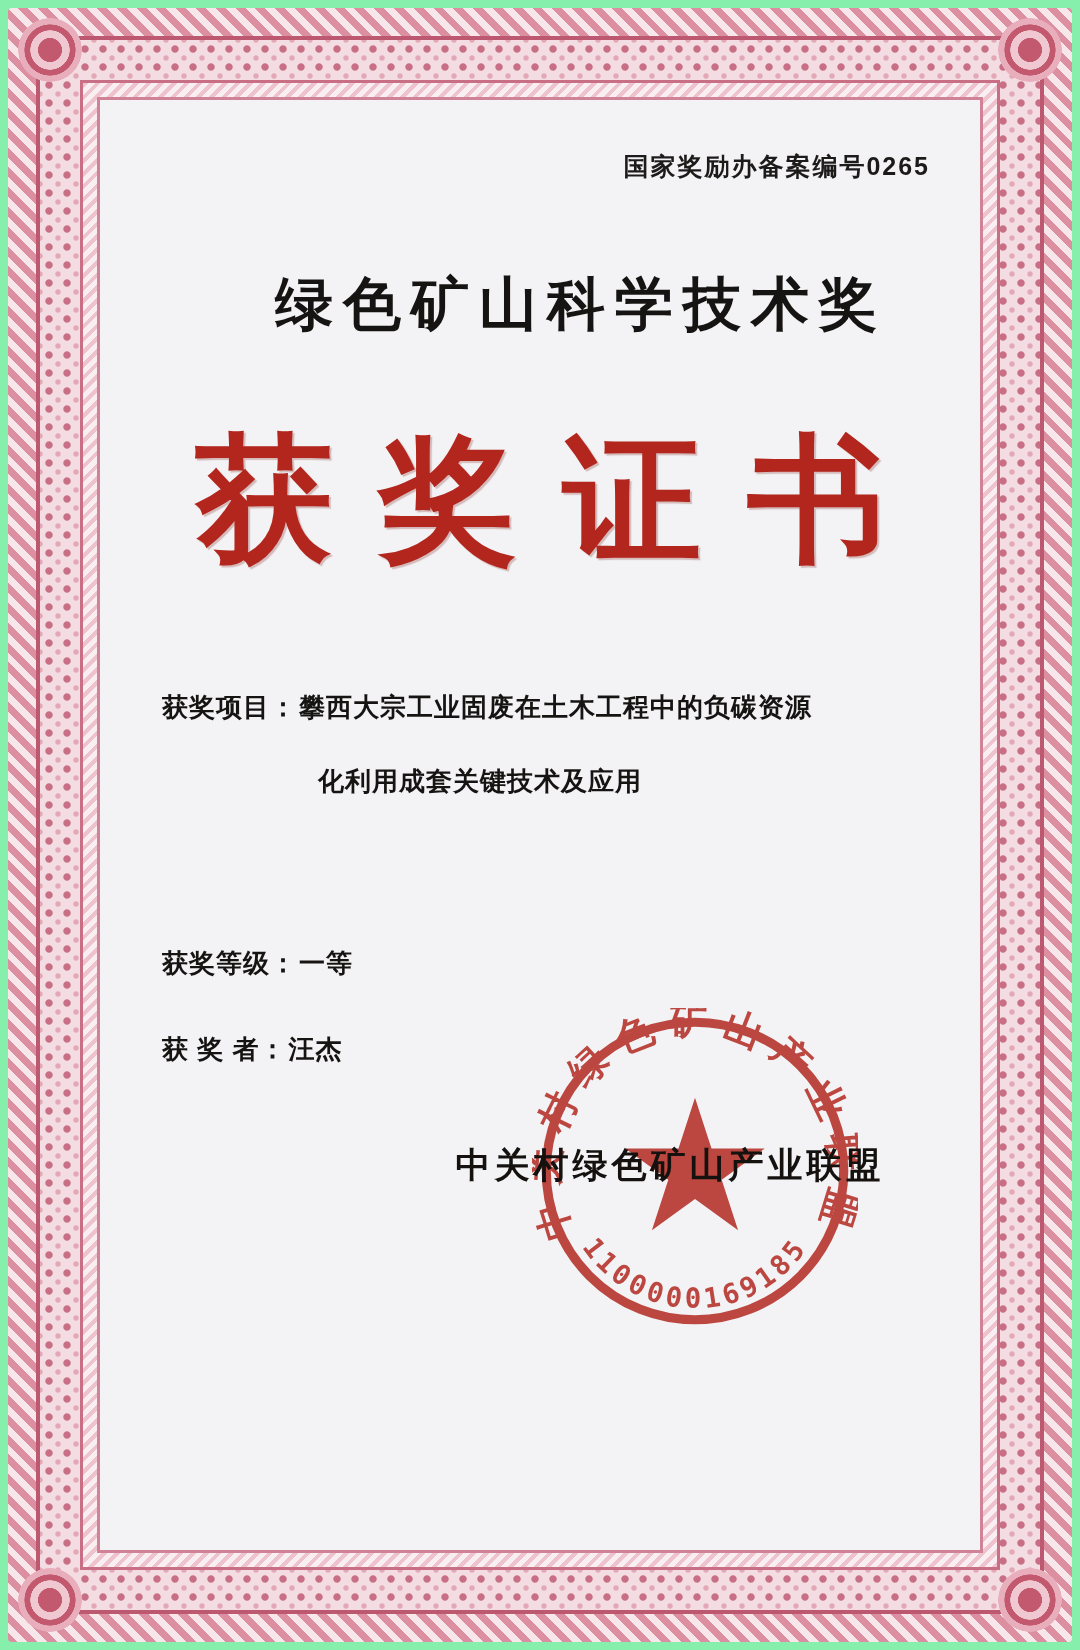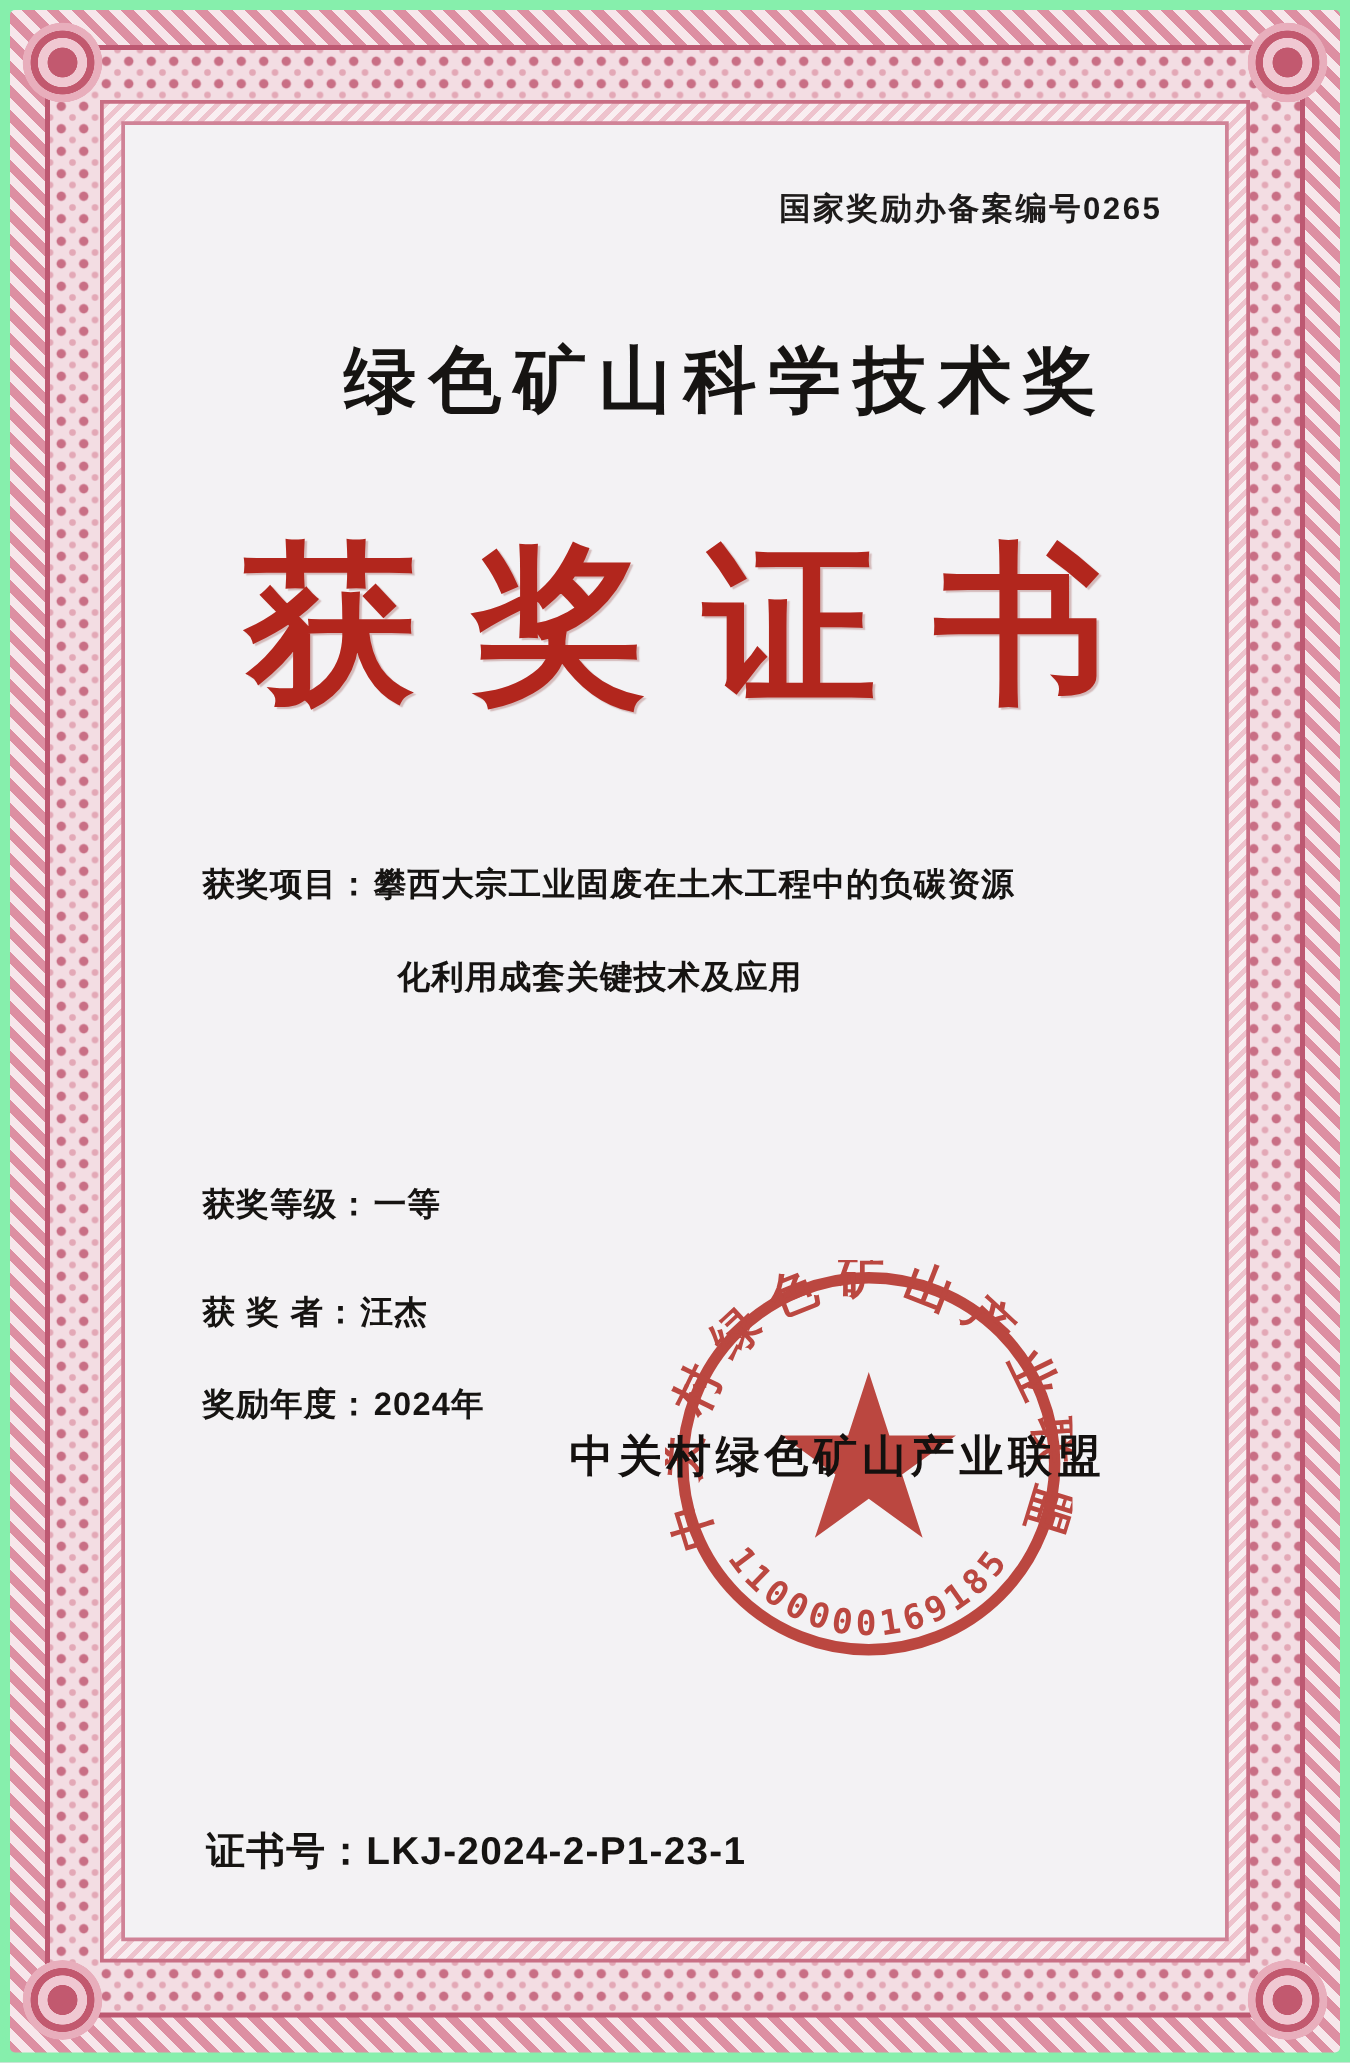--- a/index.html
+++ b/index.html
@@ -86,38 +86,32 @@
   </div>
   <div class="row p2">
     <span>化利用成套关键技术及应用</span>
   </div>
   <div class="row r-grade">
     <span class="lab">获奖等级：</span><span>一等</span>
   </div>
   <div class="row r-winner">
     <span class="lab">获 奖 者：</span><span>汪杰</span>
   </div>
-  <div class="row r-year">
-    <span class="lab">奖励年度：</span><span>2024年</span>
-  </div>
 
   <svg class="seal" viewBox="0 0 320 320">
     <defs>
       <path id="sealTop" d="M 160,294 a 134,134 0 1 1 0.01,0"></path>
       <path id="sealBottom" d="M 42,222 A 132,132 0 0 0 278,222"></path>
     </defs>
     <circle cx="160" cy="160" r="146" fill="none" stroke="#b43028" stroke-width="9"></circle>
     <polygon fill="#b43028" points="160,88 176.2,137.8 228.5,137.8 186.2,168.5 202.3,218.2 160,187.5 117.7,218.2 133.8,168.5 91.5,137.8 143.8,137.8"></polygon>
     <text font-size="37" font-weight="bold" fill="#b43028" font-family="Liberation Sans, DejaVu Sans, sans-serif" letter-spacing="13">
       <textPath href="#sealTop" startOffset="50%" text-anchor="middle">中关村绿色矿山产业联盟</textPath>
     </text>
     <text font-size="27" font-weight="bold" fill="#b43028" font-family="DejaVu Sans Mono, Liberation Mono, monospace" letter-spacing="4">
       <textPath href="#sealBottom" startOffset="50%" text-anchor="middle">1100000169185</textPath>
     </text>
   </svg>
 
   <div class="issuer">中关村绿色矿山产业联盟</div>
 
-  <div class="certno">
-    <span>证书号：</span><span>LKJ-2024-2-P1-23-1</span>
-  </div>
 
 </div>
 
 </body></html>

